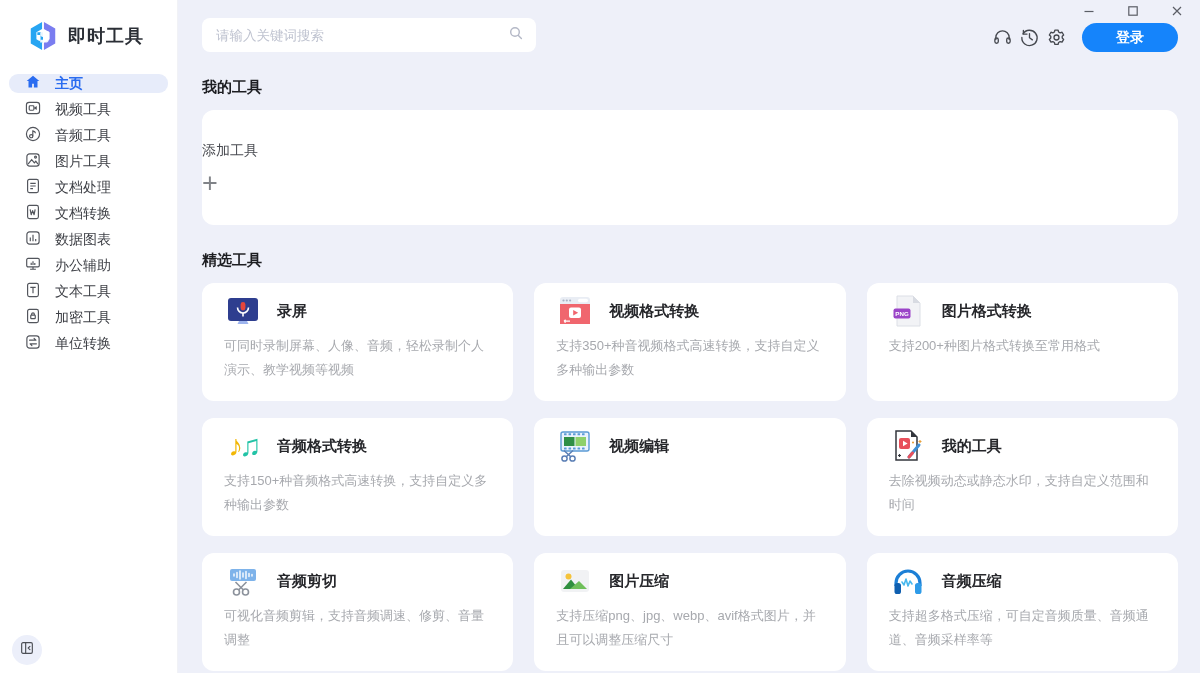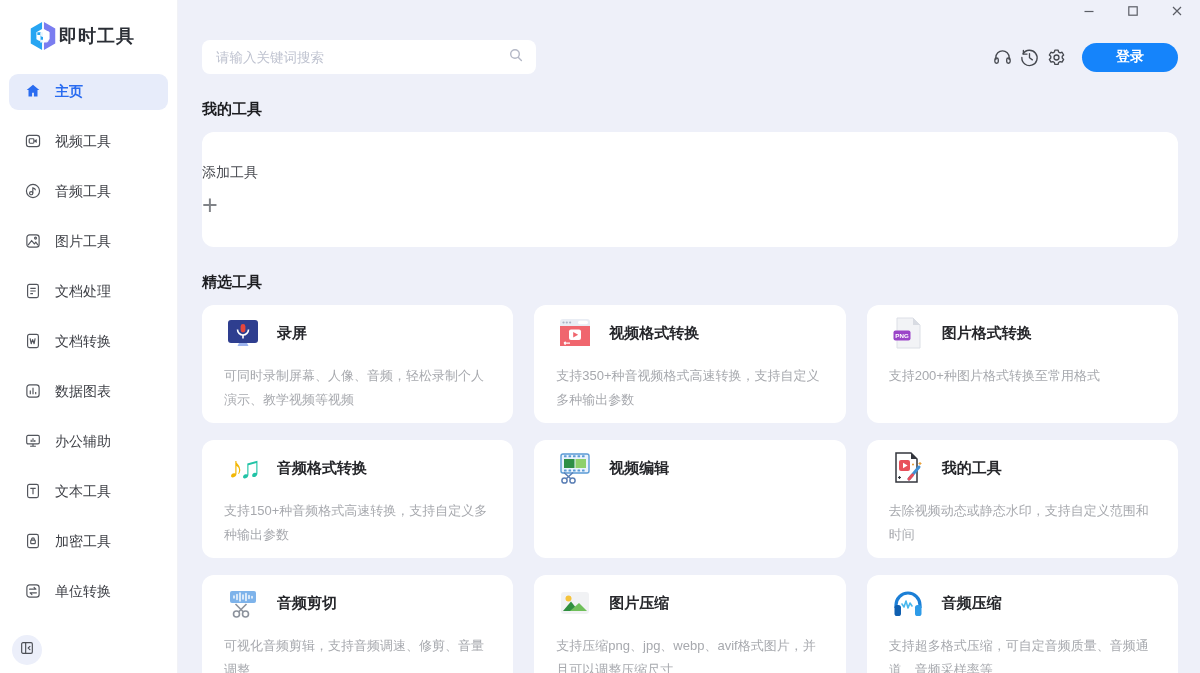--- a/index.html
+++ b/index.html
@@ -8,44 +8,44 @@
     font-family:"Liberation Sans","DejaVu Sans",sans-serif;
     background:#fff; color:#333;
   }
   .window { display:flex; width:1200px; height:673px; }
 
   
   .sidebar {
     width:178px; height:673px; background:#fff; position:relative;
     border-right:1px solid #f1f2f6; flex-shrink:0;
   }
-  .logo-row { display:flex; align-items:center; padding:20px 0 0 27px; }
+  .logo-row { display:flex; align-items:center; gap:9px; padding:20px 0 0 27px; }
   .logo-mark { width:32px; height:32px; display:block; }
   .logo-text { font-size:18px; font-weight:bold; color:#2b2f36; letter-spacing:1px; }
   .nav { margin-top:22px; padding:0 9px; }
   .nav-item {
     display:flex; align-items:center; gap:13px;
-    height:36px; margin-bottom:14px; padding-left:15px;
+    height:19px; margin-bottom:7px; padding-left:15px;
     border-radius:9px; cursor:pointer; color:#3d3f45; font-size:14px;
   }
   .nav-item svg { flex-shrink:0; }
   .nav-item.active { background:#e7ecfa; color:#2a6cf0; font-weight:bold; }
   .collapse-btn {
     position:absolute; left:12px; bottom:8px; width:30px; height:30px;
     border-radius:50%; background:#eceffa; display:flex; align-items:center;
     justify-content:center; cursor:pointer;
   }
 
   
   .main { flex:1; background:#eef0f9; position:relative; padding:0 22px 0 24px; }
 
   .win-controls { position:absolute; top:2px; right:14px; display:flex; gap:26px; }
   .win-btn { width:18px; height:18px; display:flex; align-items:center; justify-content:center; cursor:pointer; }
 
-  .topbar { display:flex; align-items:center; margin-top:40px; }
+  .topbar { display:flex; align-items:flex-end; margin-top:18px; }
   .searchbox {
     width:334px; height:34px; background:#fff; border-radius:8px;
     display:flex; align-items:center; padding:0 12px 0 14px;
   }
   .searchbox input {
     flex:1; border:none; outline:none; font-size:13.5px; color:#333;
     background:transparent; font-family:inherit;
   }
   .searchbox input::placeholder { color:#bfc3d0; }
   .top-actions { margin-left:auto; display:flex; align-items:center; gap:3px; }
@@ -67,21 +67,21 @@
   .add-plus { font-size:27px; font-weight:200; color:#808388; line-height:20px; }
 
   .grid {
     margin-top:13px; display:grid; grid-template-columns:repeat(3,1fr);
     column-gap:21px; row-gap:17px; grid-auto-rows:118px;
   }
   .card { background:#fff; border-radius:12px; padding:9px 22px; cursor:pointer; overflow:hidden; }
   .card-head { display:flex; align-items:center; gap:15px; }
   .card-icon { width:38px; height:38px; flex-shrink:0; display:flex; align-items:center; justify-content:center; }
   .card-title { font-size:15px; font-weight:bold; color:#26272b; }
-  .card-desc { margin-top:12px; font-size:13px; color:#a7a9ae; line-height:1.85; }
+  .card-desc { margin-top:4px; font-size:13px; color:#a7a9ae; line-height:1.85; }
   .note-glyph { font-size:30px; line-height:1; letter-spacing:-4px; }
   .note-glyph .n1 { color:#f2b705; }
   .note-glyph .n2 { color:#22c3a6; }
 </style>
 </head>
 <body>
 
 <div class="window">
 
   <aside class="sidebar">

